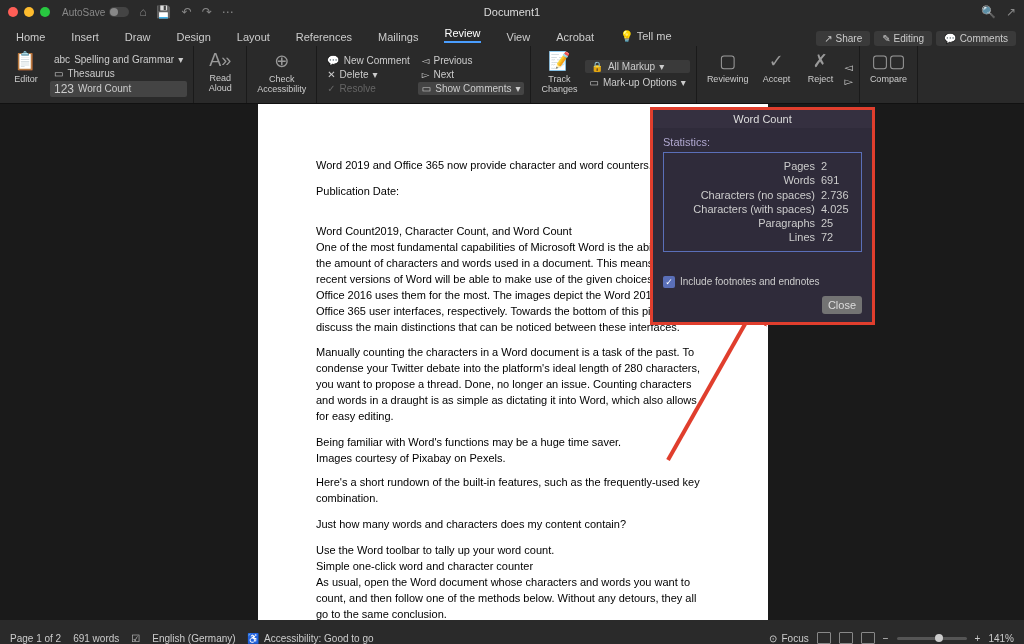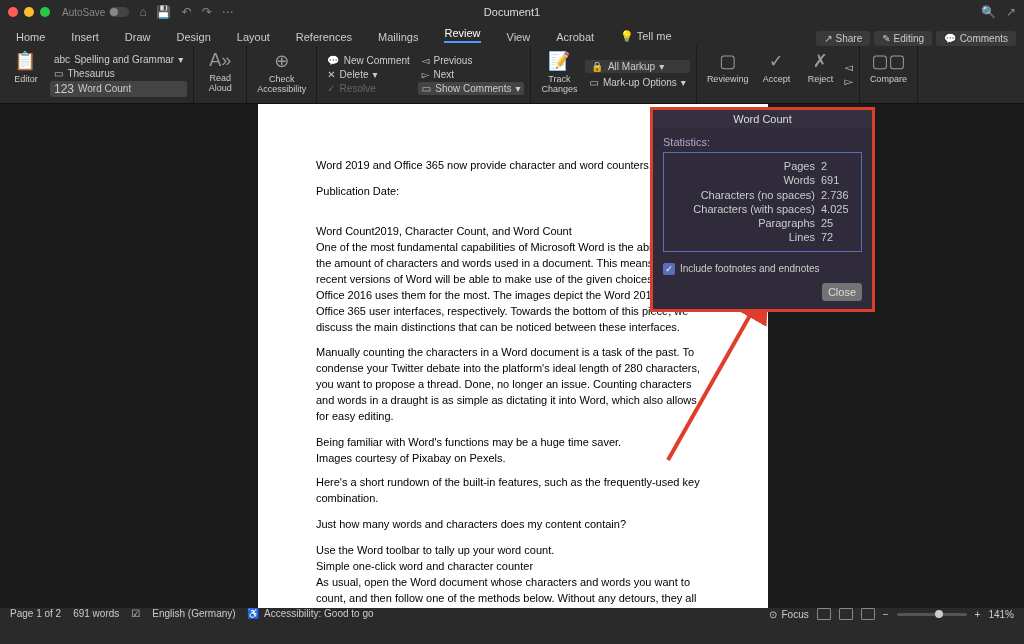--- a/index.html
+++ b/index.html
@@ -39,34 +39,34 @@
 
 .docarea { position:absolute; top:104px; bottom:20px; left:0; right:0; background:#1a1a1a; overflow:hidden; }
 .page { position:absolute; left:258px; top:0; width:510px; background:#fff; color:#000; padding:54px 58px 20px 58px; font-size:11px; line-height:1.45; }
 .page p{margin-bottom:10px;}
 
 
 .wc-dialog { position:absolute; top:107px; left:650px; width:225px; background:#2f2b3a; border:3px solid #e03e2d; padding:0; z-index:10; }
 .wc-title{background:#353040;text-align:center;font-size:11px;color:#ddd;padding:3px 0;}
 .wc-body{padding:8px 10px;}
 .wc-stat-lbl{color:#b0a8d0;font-size:11px;margin-bottom:4px;}
-.wc-table{border:1px solid #5a6fb8;padding:6px 8px;margin-bottom:11px;}
+.wc-table{border:1px solid #5a6fb8;padding:6px 8px;margin-bottom:24px;}
 .wc-row{display:flex;justify-content:flex-end;gap:6px;font-size:11px;color:#ccc;line-height:1.3;}
 .wc-row .k{text-align:right;}
 .wc-row .v{min-width:32px;text-align:left;}
 .wc-check{display:flex;align-items:center;gap:5px;font-size:10px;color:#ccc;margin-bottom:8px;}
 .wc-check .cb{width:12px;height:12px;background:#5a6fb8;border-radius:2px;display:flex;align-items:center;justify-content:center;color:#fff;font-size:9px;}
 .wc-close{background:#737373;color:#ddd;padding:3px 6px;border-radius:3px;font-size:11px;float:right;}
 
 
 .arrow{position:absolute;top:300px;left:658px;z-index:5;}
 .arrow svg{overflow:visible;}
 
 
-.status { position:absolute; bottom:0; left:0; right:0; height:36px; background:#2a2a2a; display:flex; align-items:flex-start; padding:0 10px; font-size:10px; color:#ccc; gap:12px; }
+.status { position:absolute; bottom:0; left:0; right:0; height:24px; background:#2a2a2a; display:flex; align-items:flex-end; padding:0 10px; font-size:10px; color:#ccc; gap:12px; }
 .status .sp{display:flex;align-items:center;gap:4px;}
 .status .right{margin-left:auto;display:flex;align-items:center;gap:8px;}
 .status .slider{width:70px;height:3px;background:#555;position:relative;border-radius:2px;}
 .status .slider::after{content:"";position:absolute;width:8px;height:8px;background:#ccc;border-radius:50%;top:-3px;left:55%;}
 .vicon{width:14px;height:12px;border:1px solid #888;border-radius:1px;}
 </style>
 </head>
 <body>
 
 <div class="titlebar">

